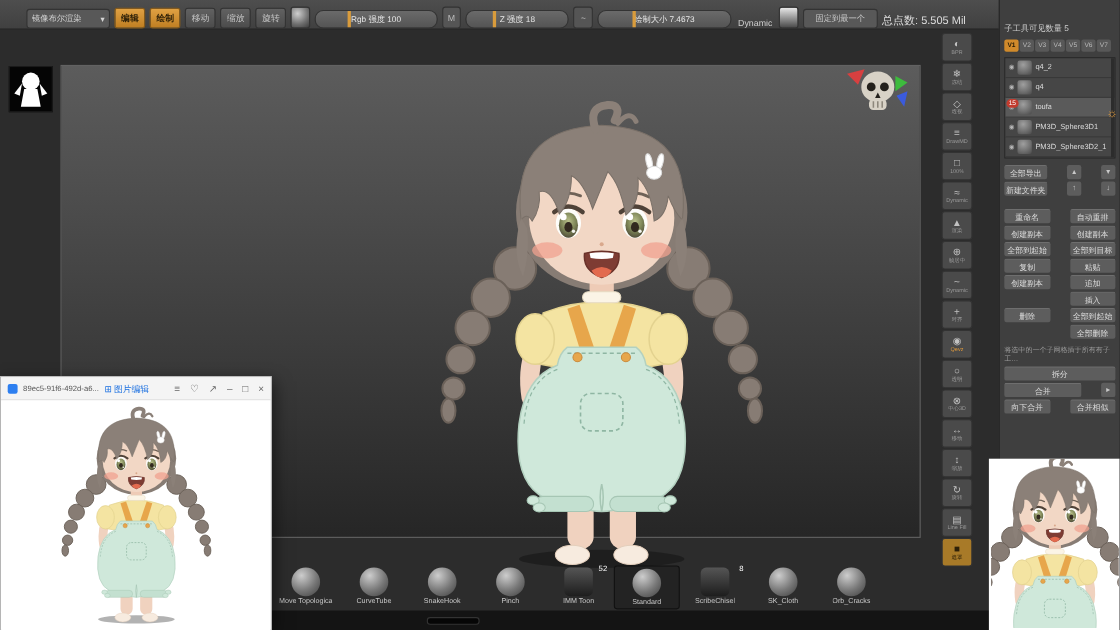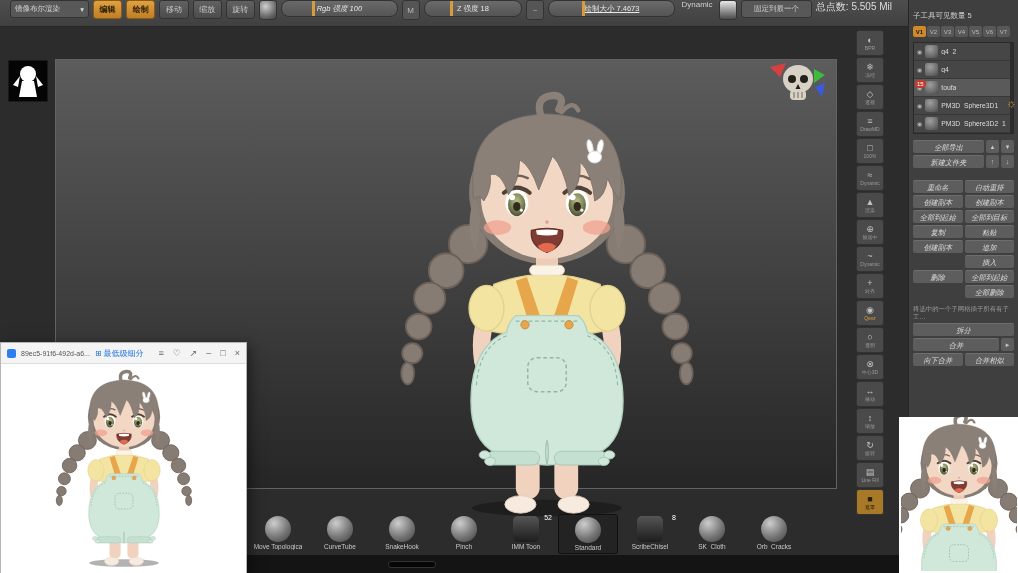--- a/index.html
+++ b/index.html
@@ -1,30 +1,30 @@
 <!DOCTYPE html>
 <html><head>
 <meta charset="utf-8">
 <style>
   * { margin:0; padding:0; box-sizing:border-box; }
   html,body { background:#222; }
   body { font-family:"Liberation Sans","DejaVu Sans",sans-serif; }
   .app { position:relative; width:1018px; height:573px; background:#303030; overflow:hidden; }
 
   
-  .topbar { position:absolute; left:0; top:0; width:908px; height:27px; background:linear-gradient(#4e4e4e,#404040); border-bottom:1px solid #262626; display:flex; align-items:flex-start; gap:4px; padding:0 10px; }
+  .topbar { position:absolute; left:0; top:0; width:908px; height:27px; background:linear-gradient(#4e4e4e,#404040); border-bottom:1px solid #262626; display:flex; align-items:flex-end; gap:4px; padding:0 24px; }
   .dropdown { width:86px; height:18px; background:#585858; border:1px solid #333; border-radius:3px; color:#d5d5d5; font-size:7.5px; display:flex; align-items:center; justify-content:space-between; padding:0 4px; }
   .tb-btn { width:32px; height:19px; background:linear-gradient(#616161,#4c4c4c); border:1px solid #333; border-radius:3px; color:#c8c8c8; font-size:8px; display:flex; align-items:center; justify-content:center; }
   .tb-btn.orange { background:linear-gradient(#e0a143,#c07f22); color:#2e2008; border-color:#8a5c17; font-weight:bold;font-family:Liberation Mono, monospace; }
   .tile { width:20px; height:20px; border-radius:3px; background:#555; border:1px solid #333; display:flex; align-items:center; justify-content:center; color:#bbb; font-size:8px; }
   .tile.ball { background:radial-gradient(circle at 35% 30%, #cfcfcf, #6e6e6e 60%, #3c3c3c); }
   .tile.alpha { background:linear-gradient(#e8e8e8,#4a4a4a); }
   .slider { position:relative; height:17px; background:linear-gradient(#6a6a6a,#545454); border:1px solid #333; border-radius:8px; color:#e8e8e8; font-size:7.5px; display:flex; align-items:center; justify-content:center; overflow:hidden; }
   .slider .notch { position:absolute; left:26%; top:0; width:3px; height:100%; background:#d99c3c; }
-  .sl-rgb{ width:128px;font-style:italic; } .sl-z{ width:108px; } .sl-size{ width:140px;text-decoration:underline; }
+  .sl-rgb{ width:128px; } .sl-z{ width:108px; } .sl-size{ width:140px; }
   .dyn-label { color:#cfcfcf; font-size:8px; padding:0 2px; }
   .pin-btn { width:78px; height:18px; background:#585858; border:1px solid #333; border-radius:3px; color:#c9c9c9; font-size:7.5px; display:flex; align-items:center; justify-content:center; }
   .total-pts { margin-left:auto; margin-right:6px; color:#ddd; font-size:10px; white-space:nowrap; }
 
   
   .canvas { position:absolute; left:0; top:27px; width:908px; height:546px; background:#2c2c2c; overflow:hidden; }
   .document { position:absolute; left:55px; top:32px; width:782px; height:430px; border:1px solid #626262; background:linear-gradient(180deg,#5c5c5c 0%,#4c4c4c 30%,#262626 100%); }
   .mini-thumb { position:absolute; left:8px; top:33px; width:40px; height:42px; background:#050505; border:1px solid #1a1a1a; display:flex; align-items:center; justify-content:center; }
   .gizmo { position:absolute; left:768px; top:34px; }
   .model { position:absolute; left:382px; top:56px; }
@@ -44,36 +44,36 @@
   
   .side-shelf { position:absolute; left:856px; top:30px; width:30px; display:flex; flex-direction:column; gap:1px; }
   .ss-item { width:28px; height:26px; background:#4a4a4a; border:1px solid #333; border-radius:3px; display:flex; flex-direction:column; align-items:center; justify-content:center; }
   .ss-item .g { color:#c2c2c2; font-size:9px; line-height:10px; }
   .ss-item .l { color:#9a9a9a; font-size:5px; line-height:6px; white-space:nowrap; overflow:hidden; max-width:27px; }
   .ss-item.accent .l { color:#e09a3c; }
   .ss-item.active { background:#a87a28; }
   .ss-item.active .l, .ss-item.active .g { color:#2e2008; }
 
   
-  .right-panel { position:absolute; left:908px; top:0; width:110px; height:573px; background:#3f3f3f; border-left:1px solid #272727; padding:9px 4px; }
+  .right-panel { position:absolute; left:908px; top:0; width:110px; height:573px; background:#3f3f3f; border-left:1px solid #272727; padding:19px 4px; }
   .rp-header { color:#cfcfcf; font-size:7.5px; margin-top:2px; }
   .rp-tabs { display:flex; gap:1px; margin-top:5px; }
   .rp-tab { width:13px; height:11px; background:#585858; color:#bbb; font-size:6px; display:flex; align-items:center; justify-content:center; border-radius:2px; }
   .rp-tab.active { background:#d08a2b; color:#241a06; font-weight:bold; }
   .subtool-list { position:relative; margin-top:5px; background:#363636; border:1px solid #2a2a2a; }
   .st-row { position:relative; display:flex; align-items:center; gap:3px; height:18px; padding:0 3px; background:#464646; border-bottom:1px solid #383838; }
   .st-row.selected { background:#5a5a5a; }
   .st-eye { color:#b5b5b5; font-size:6px; }
   .st-thumb { width:13px; height:13px; border-radius:2px; background:radial-gradient(circle at 40% 30%, #9f9f9f, #4a4a4a); flex:none; }
   .st-name { color:#ddd; font-size:6.8px; white-space:nowrap; overflow:hidden; }
   .st-badge { position:absolute; left:1px; top:1px; background:#c23b2e; color:#fff; font-size:6px; border-radius:5px; padding:0 2px; line-height:8px; }
   .st-badge:empty { display:none; }
   .st-scroll { position:absolute; right:0; top:0; width:3px; height:100%; background:#2c2c2c; }
   .gear { position:absolute; right:2px; top:97px; color:#e09a3c; font-size:11px; }
-  .rp-row { display:flex; gap:2px; margin-top:2px;font-style:italic; }
+  .rp-row { display:flex; gap:18px; margin-top:2px; }
   .rp-btn { flex:1; height:13px; background:#5d5d5d; border-radius:2px; color:#ddd; font-size:7.2px; line-height:13px; text-align:center; white-space:nowrap; overflow:hidden; border-top:1px solid #6e6e6e; }
   .rp-btn.empty { visibility:hidden; }
   .icon-sq { flex:none; width:13px; height:13px; background:#5d5d5d; border-radius:2px; color:#c9c9c9; font-size:7px; line-height:13px; text-align:center; }
   .rp-hint { margin-top:7px; color:#9a9a9a; font-size:6.4px; line-height:8px; height:16px; overflow:hidden; }
   .rp-gap { height:10px; }
   .ref-image { position:absolute; left:899px; top:417px; width:119px; height:156px; background:#fff; overflow:hidden; display:flex; justify-content:center; }
 
   
   .viewer { position:absolute; left:0; top:342px; width:247px; height:231px; background:#fff; border:1px solid #b5b5b5; box-shadow:2px 4px 14px rgba(0,0,0,.55); }
   .v-titlebar { height:21px; background:#f4f4f4; border-bottom:1px solid #ddd; display:flex; align-items:center; gap:5px; padding:0 6px; }
@@ -478,21 +478,21 @@
       <use href="#chibi" width="360" height="470"></use>
     </svg>
   </div>
 
   <div class="viewer">
     <div class="v-titlebar">
       <div class="v-appicon"></div>
       <span class="v-title">89ec5-91f6-492d-a6...</span>
       <span class="v-edit">
         <span>⊞</span>
-        <span>最低级细分</span>
+        <span>图片编辑</span>
       </span>
       <div class="v-icons">
         <span>≡</span>
         <span>♡</span>
         <span>↗</span>
         <span>–</span>
         <span>□</span>
         <span>×</span>
       </div>
     </div>

